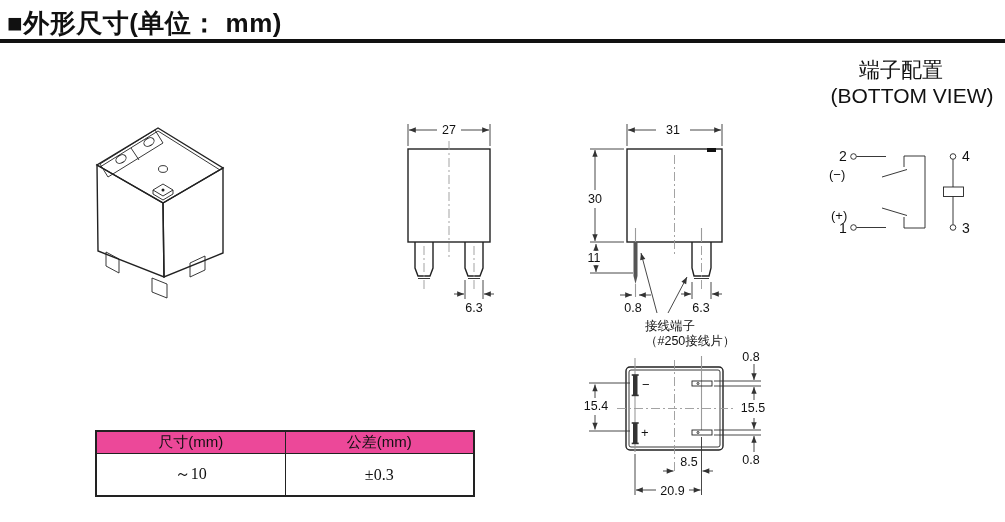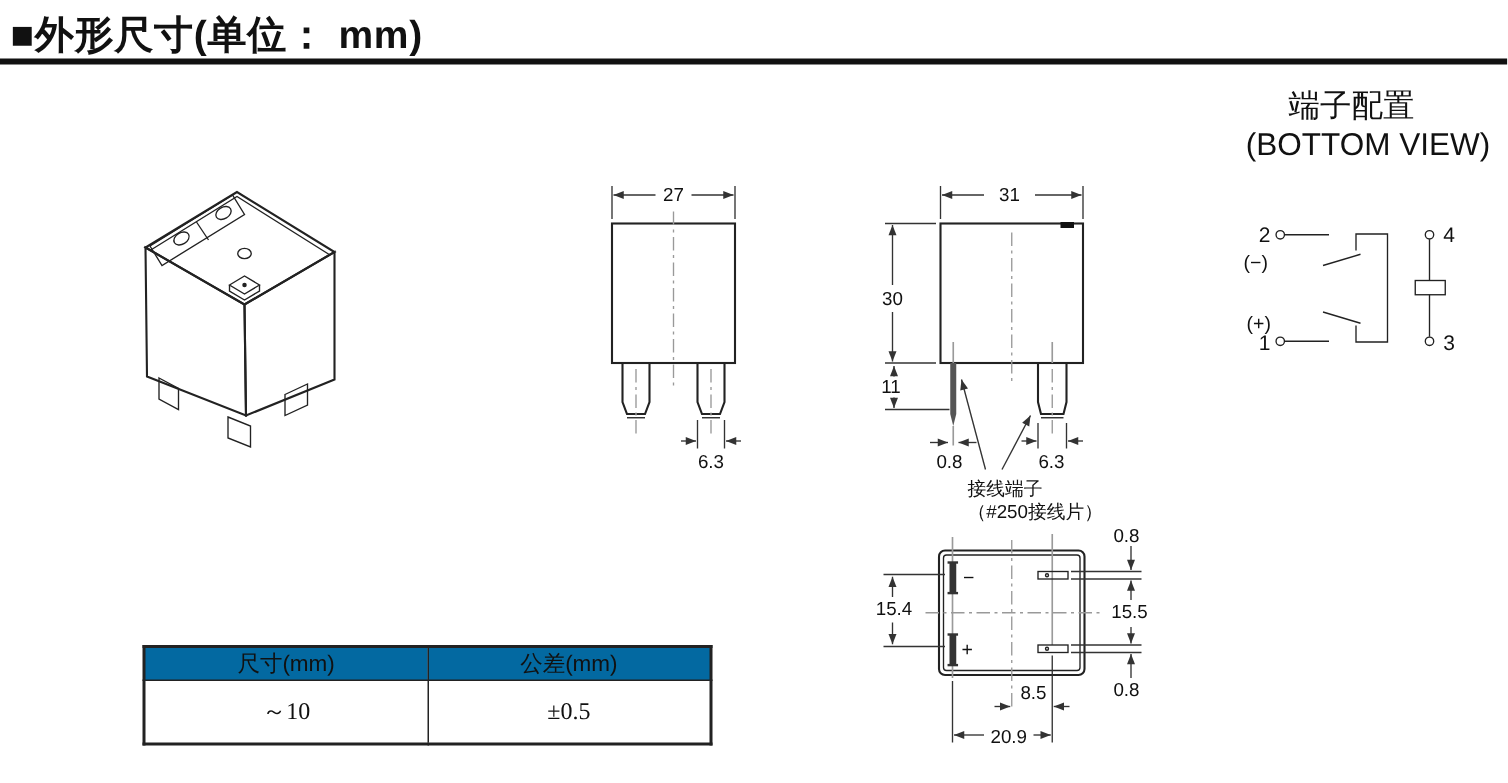--- a/index.html
+++ b/index.html
@@ -16,21 +16,21 @@
   .gl{stroke:#9a9a9a;stroke-width:1.1;fill:none;}
   .dt{font:12.5px "Liberation Sans",sans-serif;fill:#111;}
   .nt{font:12.5px "Liberation Sans",sans-serif;fill:#111;}
   .sg{font:13px "Liberation Sans",sans-serif;fill:#111;}
   .bigt{font:21px "Liberation Sans",sans-serif;fill:#111;}
   .pin-num{font:14px "Liberation Sans",sans-serif;fill:#111;}
   #tol-table{position:absolute;left:95px;top:430px;width:380px;height:67px;
              border-collapse:collapse;table-layout:fixed;}
   #tol-table th,#tol-table td{border:1px solid #222;text-align:center;padding:0;}
   #tol-table{border:2px solid #222;}
-  #tol-table th{background:#0369a1;font-weight:normal;height:21px;
+  #tol-table th{background:#ec4899;font-weight:normal;height:21px;
                 font:15px "Liberation Sans",sans-serif;}
   #tol-table td{height:21px;font:16px "Liberation Serif",serif;}
 </style>
 </head>
 <body>
 
 <div id="page">
 
   <div id="title">■外形尺寸(单位： mm)</div>
   <div id="rule"></div>
@@ -224,18 +224,18 @@
   <table id="tol-table">
     <thead>
       <tr>
         <th>尺寸(mm)</th>
         <th>公差(mm)</th>
       </tr>
     </thead>
     <tbody>
       <tr>
         <td>～10</td>
-        <td>±0.5</td>
+        <td>±0.3</td>
       </tr>
     </tbody>
   </table>
 
 </div>
 
 </body></html>

